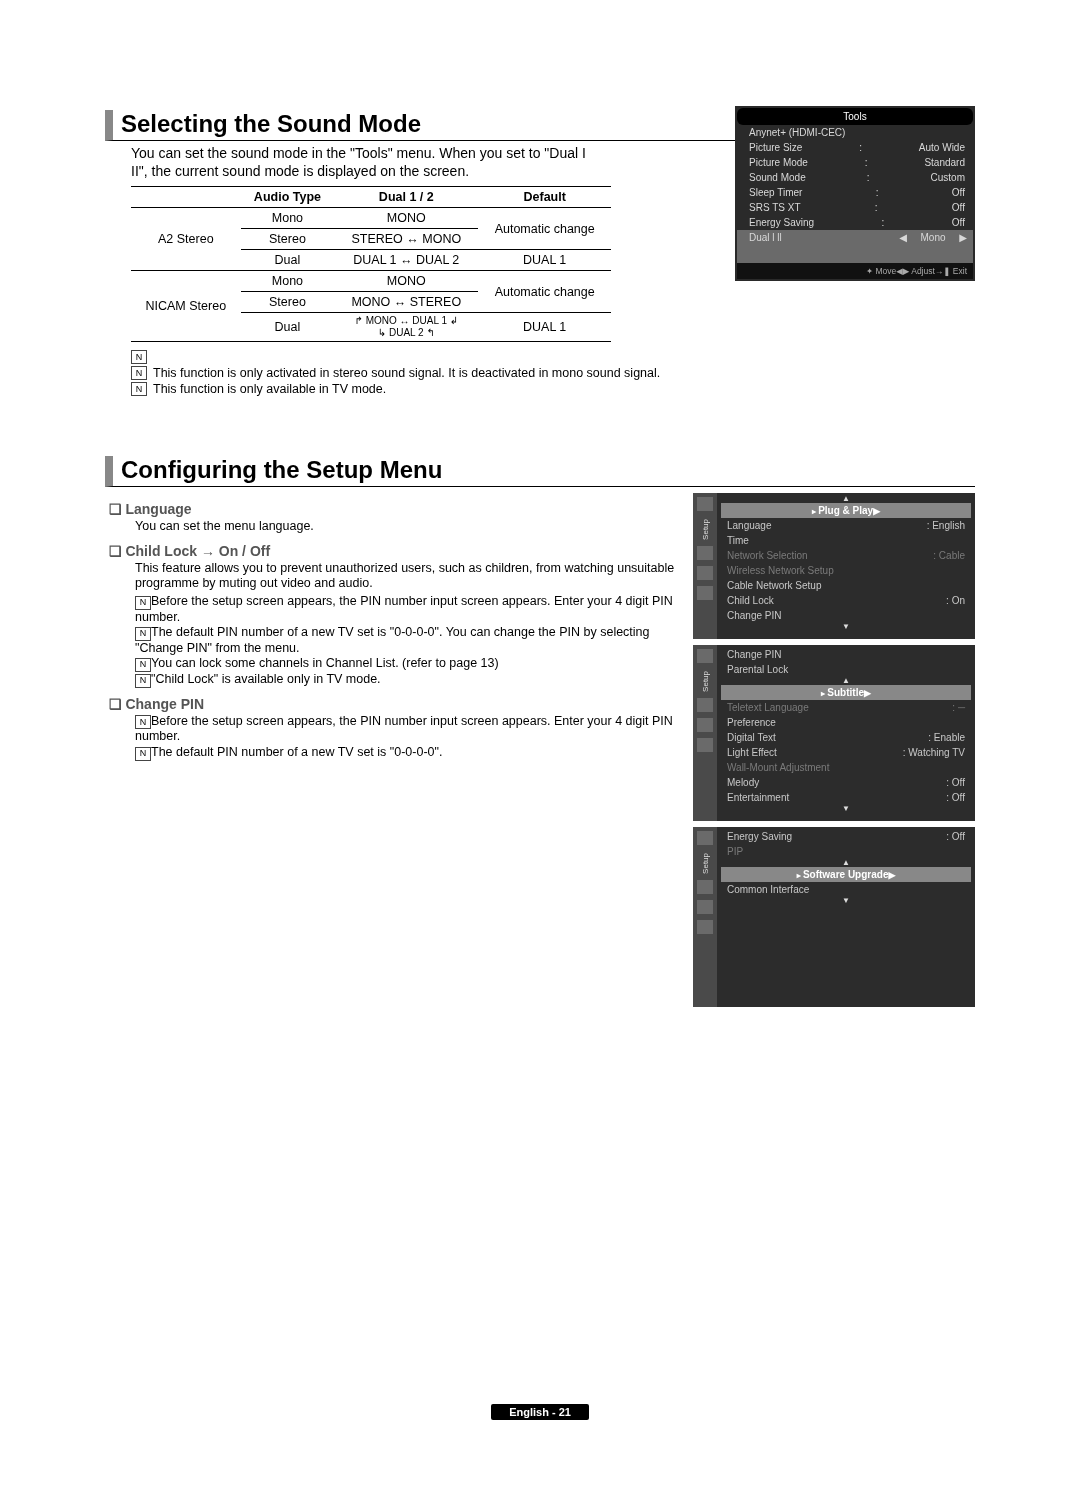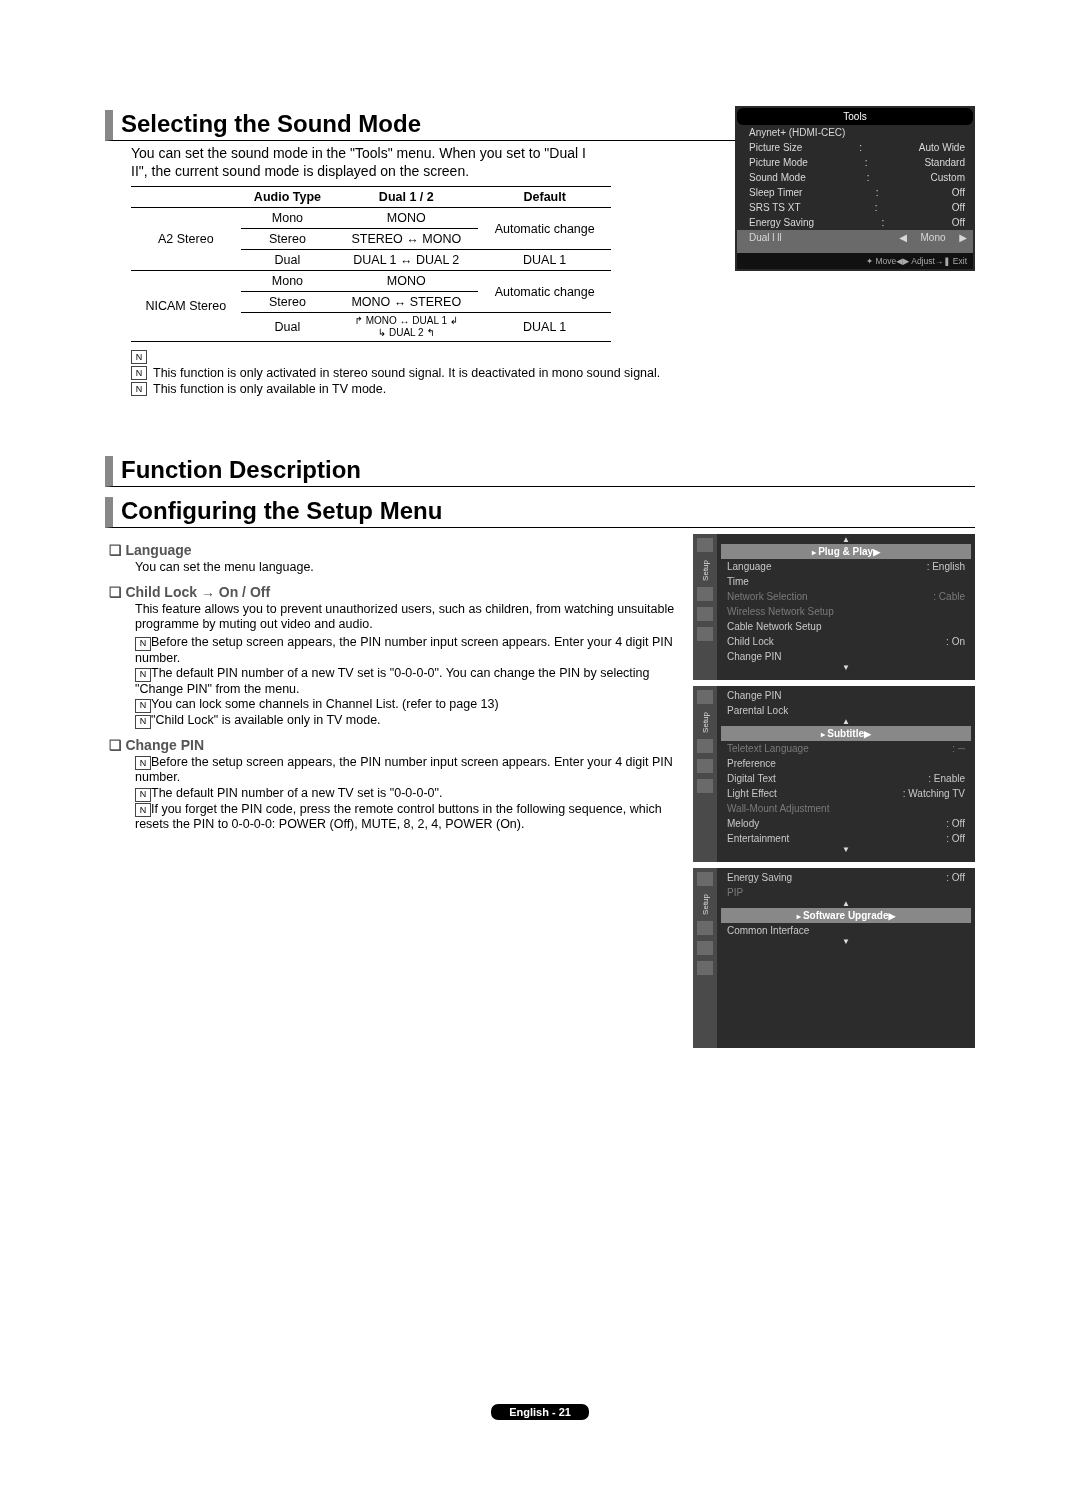--- a/index.html
+++ b/index.html
@@ -25,21 +25,21 @@
 
   .notes { margin-left: 26px; margin-top: 8px; }
   .notes .note { font-size: 12.5px; display:flex; gap:6px; margin-bottom:2px; }
   .note .ic { width:16px; height:14px; border:1px solid #444; font-size:9px; display:inline-flex; align-items:center; justify-content:center; flex-shrink:0; }
 
   
   .tools-osd { position:absolute; right:0; top:-4px; width:240px; background:#2a2a2a; color:#d8d8d8; font-size:10px; padding:2px; }
   .tools-osd .ttl { background:#000; color:#fff; text-align:center; padding:3px; font-size:10px;border-radius:6px; }
   .tools-osd .row { display:flex; justify-content:space-between; padding:2px 8px 2px 12px; }
   .tools-osd .row .c { width:6px; text-align:center; }
-  .tools-osd .hl { background:#6a6a6a; display:flex; align-items:center; padding:2px 4px 10px 12px; }
+  .tools-osd .hl { background:#6a6a6a; display:flex; align-items:center; padding:2px 4px 20px 12px; }
   .tools-osd .hl .lab { flex:1; }
   .tools-osd .hl .arrow { width:12px; text-align:center; }
   .tools-osd .ftr { background:#111; color:#aaa; font-size:8.5px; padding:3px 6px; display:flex; justify-content:flex-end; }
 
   .sec2 { margin-top: 60px; }
   .body2 { display:flex; gap:18px; margin-top:6px; }
   .body2 .left { flex:1; }
   .body2 .right { width:282px; }
 
   .item { margin-left: 4px; margin-top:8px; }
@@ -56,21 +56,21 @@
   .setup-osd .line { display:flex; justify-content:space-between; padding:2px 6px; }
   .setup-osd .line.dim { color:#7a7a7a; }
   .setup-osd .line .v { color:inherit; }
   .setup-osd .hl2 { background:#888; color:#fff; display:flex; justify-content:center; align-items:center; padding:2px 6px; font-weight:bold; }
   .setup-osd .hl2 .tri { font-size:9px; }
   .setup-osd .dot::before { content:"▸ "; font-size:8px; }
   .setup-osd .big { min-height:180px; }
   .setup-osd .sarrow { color:#ddd; font-size:8px; text-align:center; padding:0; line-height:8px; }
 
   .page-footer { position:absolute; bottom:68px; left:0; width:100%; text-align:center; font-size:11px; }
-  .page-footer .pill { display:inline-block; background:#000; color:#fff; padding:2px 18px; border-radius:7px; font-weight:bold; }
+  .page-footer .pill { display:inline-block; background:#000; color:#fff; padding:2px 18px; border-radius:2px; font-weight:bold; }
 </style>
 </head>
 <body>
 
 <div class="sec1">
   <div class="heading-bar">
     <h1>Selecting the Sound Mode</h1>
   </div>
   <p class="intro">You can set the sound mode in the "Tools" menu. When you set to "Dual I II", the current sound mode is displayed on the screen.</p>
 
@@ -178,23 +178,20 @@
     </div>
     <div class="ftr">
       <span>✦ <span>Move</span></span>
       <span>◀▶ <span>Adjust</span></span>
       <span>→❚ <span>Exit</span></span>
     </div>
   </div>
 </div>
 
 <div class="sec2">
-  <div class="heading-bar">
-    <h1>Function Description</h1>
-  </div>
   <div class="heading-bar" style="margin-top:10px">
     <h1>Configuring the Setup Menu</h1>
   </div>
 
   <div class="body2">
     <div class="left">
       <div class="item">
         <h3>Language</h3>
         <p class="desc">You can set the menu language.</p>
       </div>
@@ -208,21 +205,20 @@
           <div class="note"><span class="ic">N</span><span>You can lock some channels in Channel List. (refer to page 13)</span></div>
           <div class="note"><span class="ic">N</span><span>"Child Lock" is available only in TV mode.</span></div>
         </div>
       </div>
 
       <div class="item">
         <h3>Change PIN</h3>
         <div class="desc">
           <div class="note"><span class="ic">N</span><span>Before the setup screen appears, the PIN number input screen appears. Enter your 4 digit PIN number.</span></div>
           <div class="note"><span class="ic">N</span><span>The default PIN number of a new TV set is "0-0-0-0".</span></div>
-          <div class="note"><span class="ic">N</span><span>If you forget the PIN code, press the remote control buttons in the following sequence, which resets the PIN to 0-0-0-0: POWER (Off), MUTE, 8, 2, 4, POWER (On).</span></div>
         </div>
       </div>
     </div>
 
     <div class="right">
 
       <div class="setup-osd">
         <div class="rail">
           <div class="ric"></div>
           <div class="lab">Setup</div>

